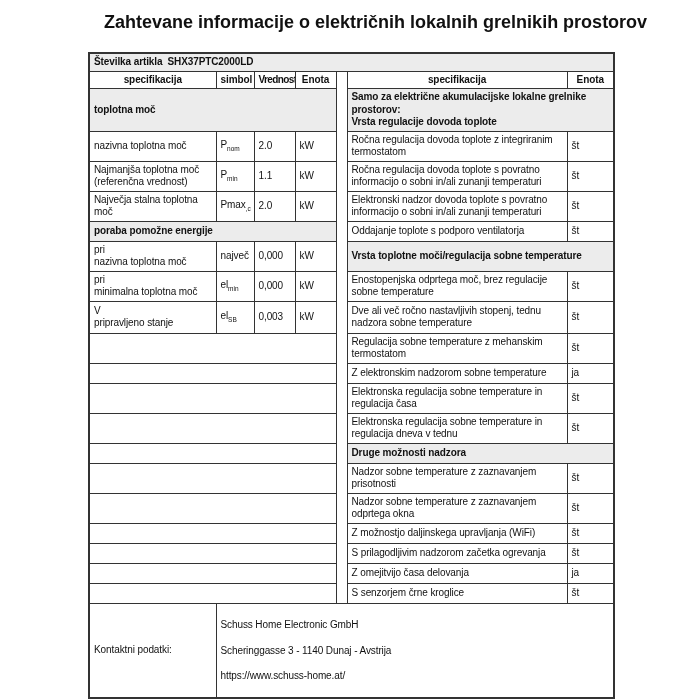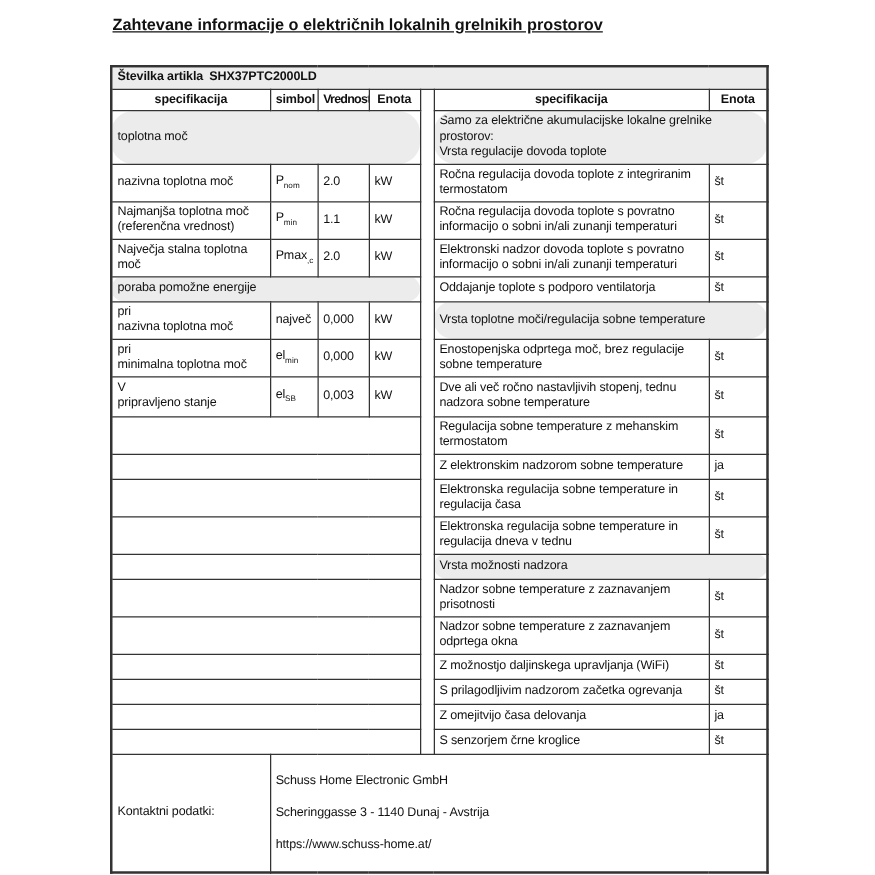--- a/index.html
+++ b/index.html
@@ -6,22 +6,22 @@
     --section-bg:#ececec;
     --border:#333333;
     --text:#111111;
   }
   html,body{margin:0;padding:0;}
   body{
     width:700px;height:700px;position:relative;background:#ffffff;
     font-family:"Liberation Sans",sans-serif;color:var(--text);
   }
   .title{
-    position:absolute;left:90px;top:12px;
-    font-size:13px;font-weight:bold;text-decoration:underline;
+    position:absolute;left:104px;top:12px;
+    font-size:18px;font-weight:bold;
     letter-spacing:0px;white-space:nowrap;
   }
   table.spec{
     position:absolute;left:88px;top:52px;width:525px;
     border-collapse:collapse;table-layout:fixed;
     border:2px solid var(--border);
   }
   table.spec td{
     border:1px solid var(--border);
     font-size:10px;line-height:1.25;letter-spacing:-0.1px;
@@ -35,21 +35,21 @@
   td.article .art-val{margin-left:5px;text-align:center;}
   td.hdr{
     font-weight:bold;text-align:center;font-size:10.5px;
     padding:1px 0;white-space:nowrap;
   }
   td.hdr.squeeze{font-size:10px;letter-spacing:-0.6px;}
   td.gap{
     border-top:none;border-bottom:none;background:#ffffff;padding:0;
   }
   td.section{
-    font-weight:normal;background:var(--section-bg);padding:2px 6px;border-radius:17px;
+    font-weight:bold;background:var(--section-bg);padding:2px 6px;
   }
   td.emptyc{background:#ffffff;}
   td.spec-l{padding:2px 5px;}
   td.specr{padding:2px 5px;letter-spacing:-0.2px;}
   td.sym{padding:2px 3px;white-space:nowrap;}
   td.sym sub{font-size:6.5px;letter-spacing:0;}
   td.val{padding:2px 5px;}
   td.unit{padding:2px 5px;}
   td.contact-label{vertical-align:middle;padding:2px 6px;}
   td.contact-value{padding:3px 6px;vertical-align:middle;}
@@ -169,21 +169,21 @@
         <td class="unit">št</td>
       </tr>
       <tr style="height: 30px;">
         <td class="emptyc" colspan="4"></td>
         <td class="specr">Elektronska regulacija sobne temperature in
 regulacija dneva v tednu</td>
         <td class="unit">št</td>
       </tr>
       <tr style="height: 20px;">
         <td class="emptyc" colspan="4"></td>
-        <td class="section" colspan="2">Vrsta možnosti nadzora</td>
+        <td class="section" colspan="2">Druge možnosti nadzora</td>
       </tr>
       <tr style="height: 30px;">
         <td class="emptyc" colspan="4"></td>
         <td class="specr">Nadzor sobne temperature z zaznavanjem
 prisotnosti</td>
         <td class="unit">št</td>
       </tr>
       <tr style="height: 30px;">
         <td class="emptyc" colspan="4"></td>
         <td class="specr">Nadzor sobne temperature z zaznavanjem

